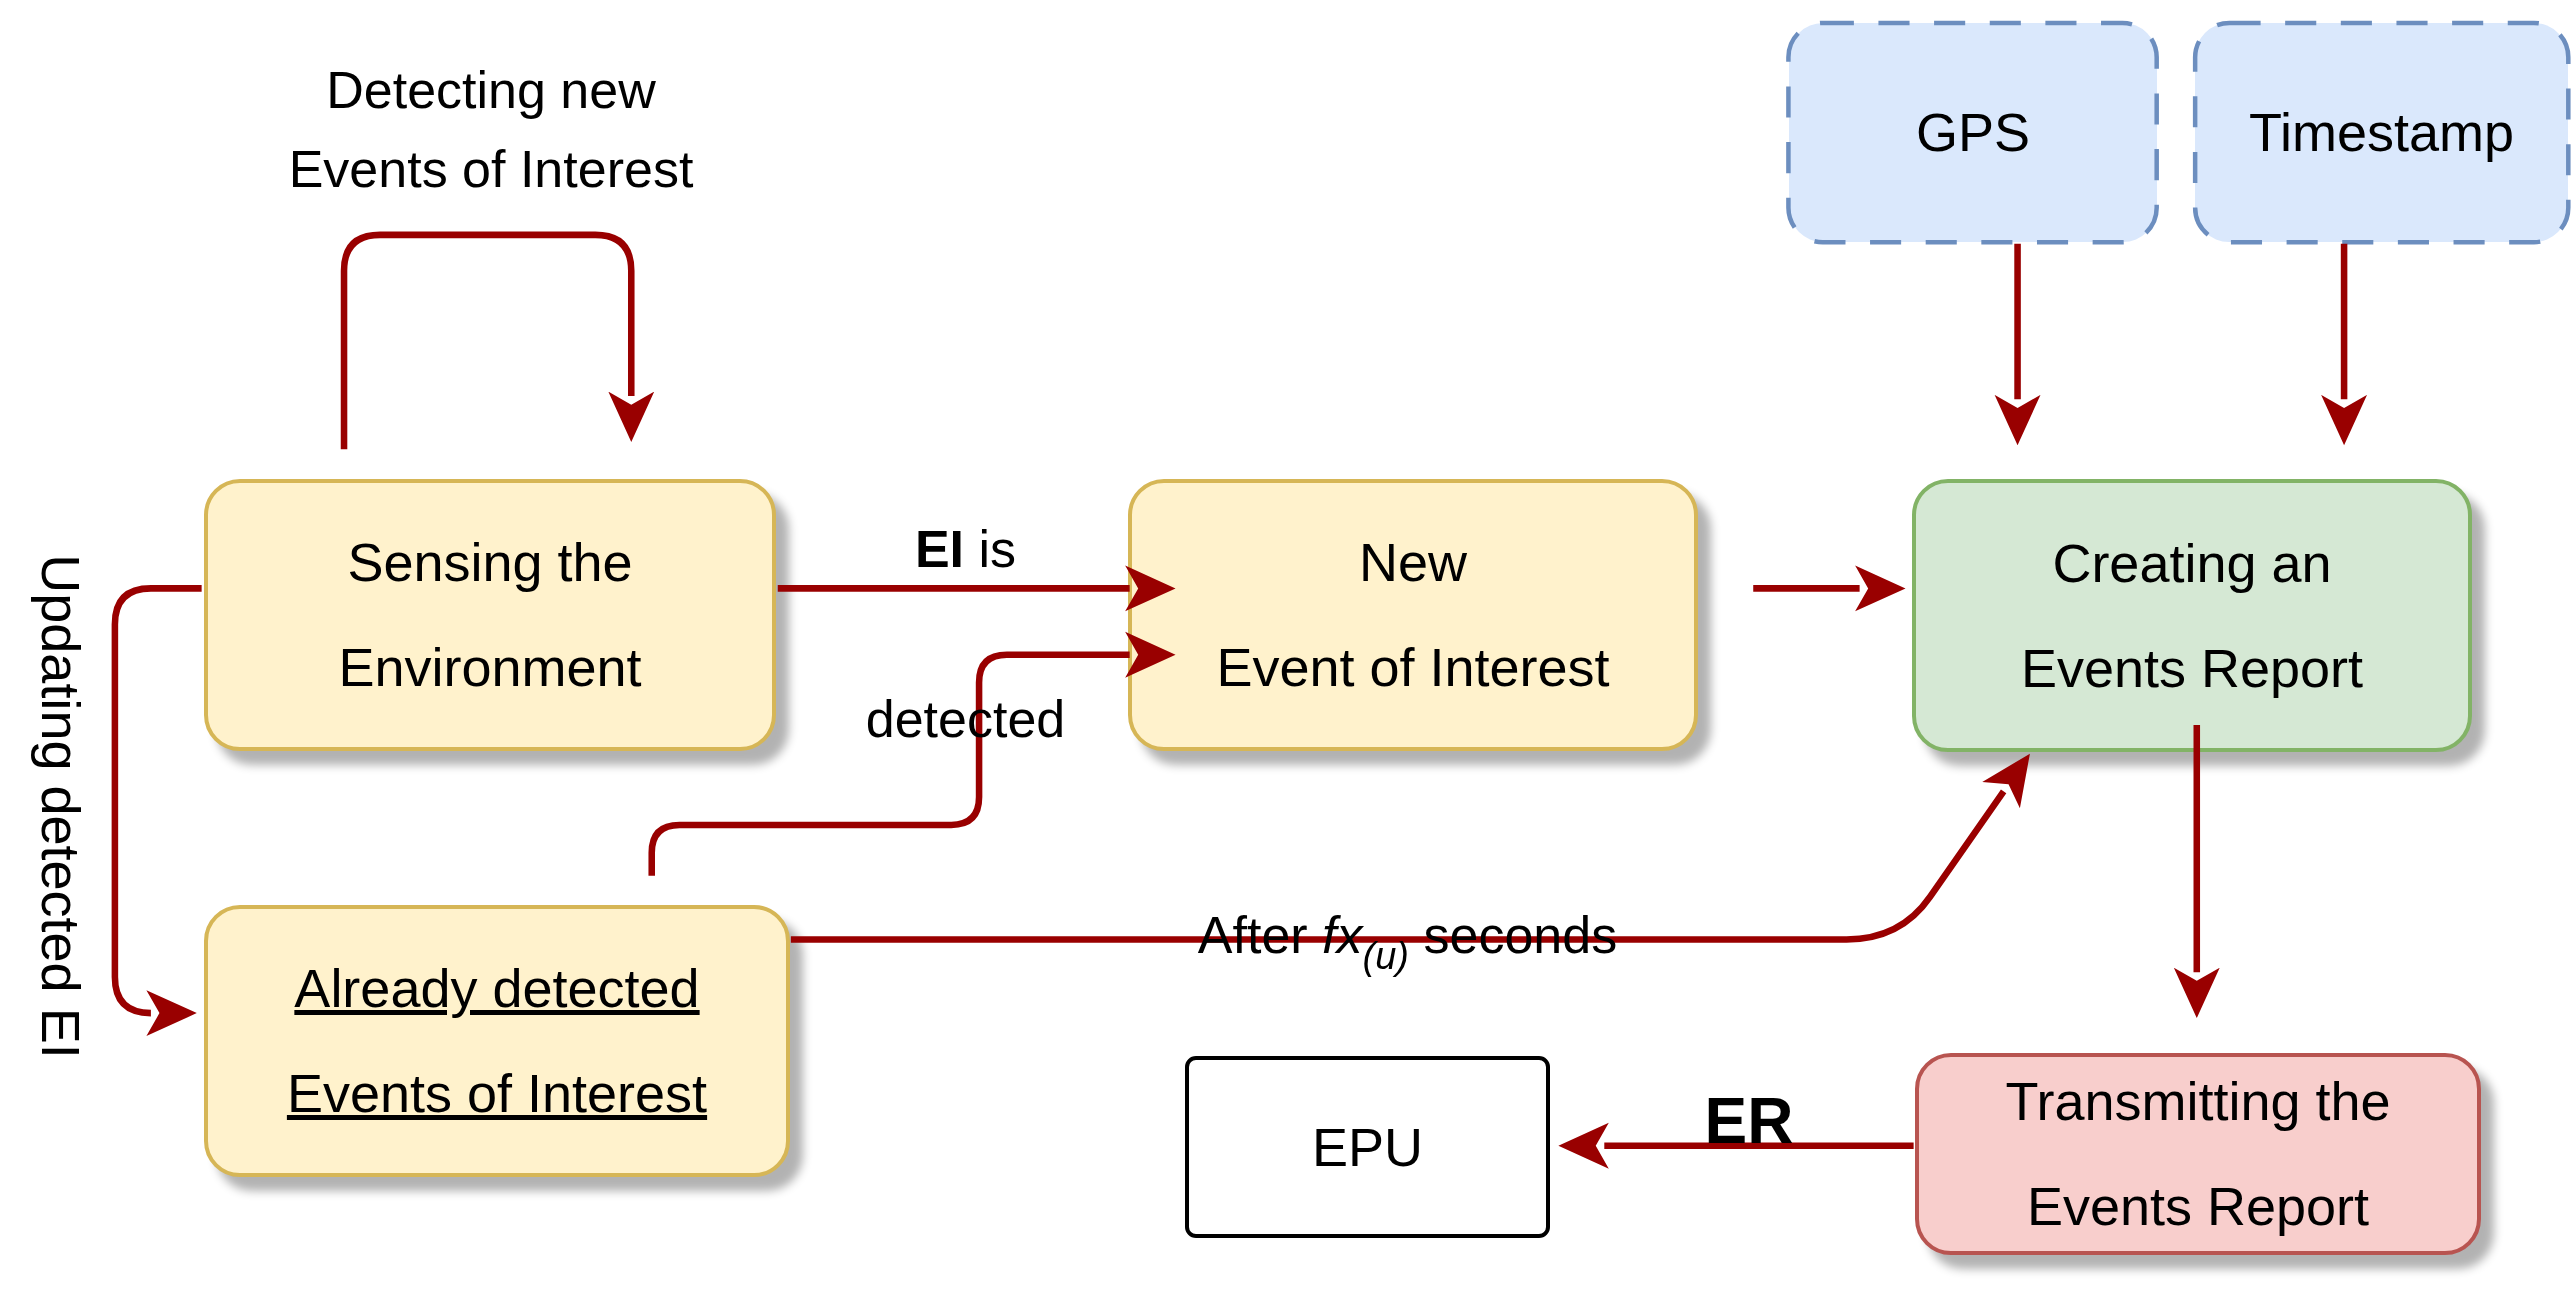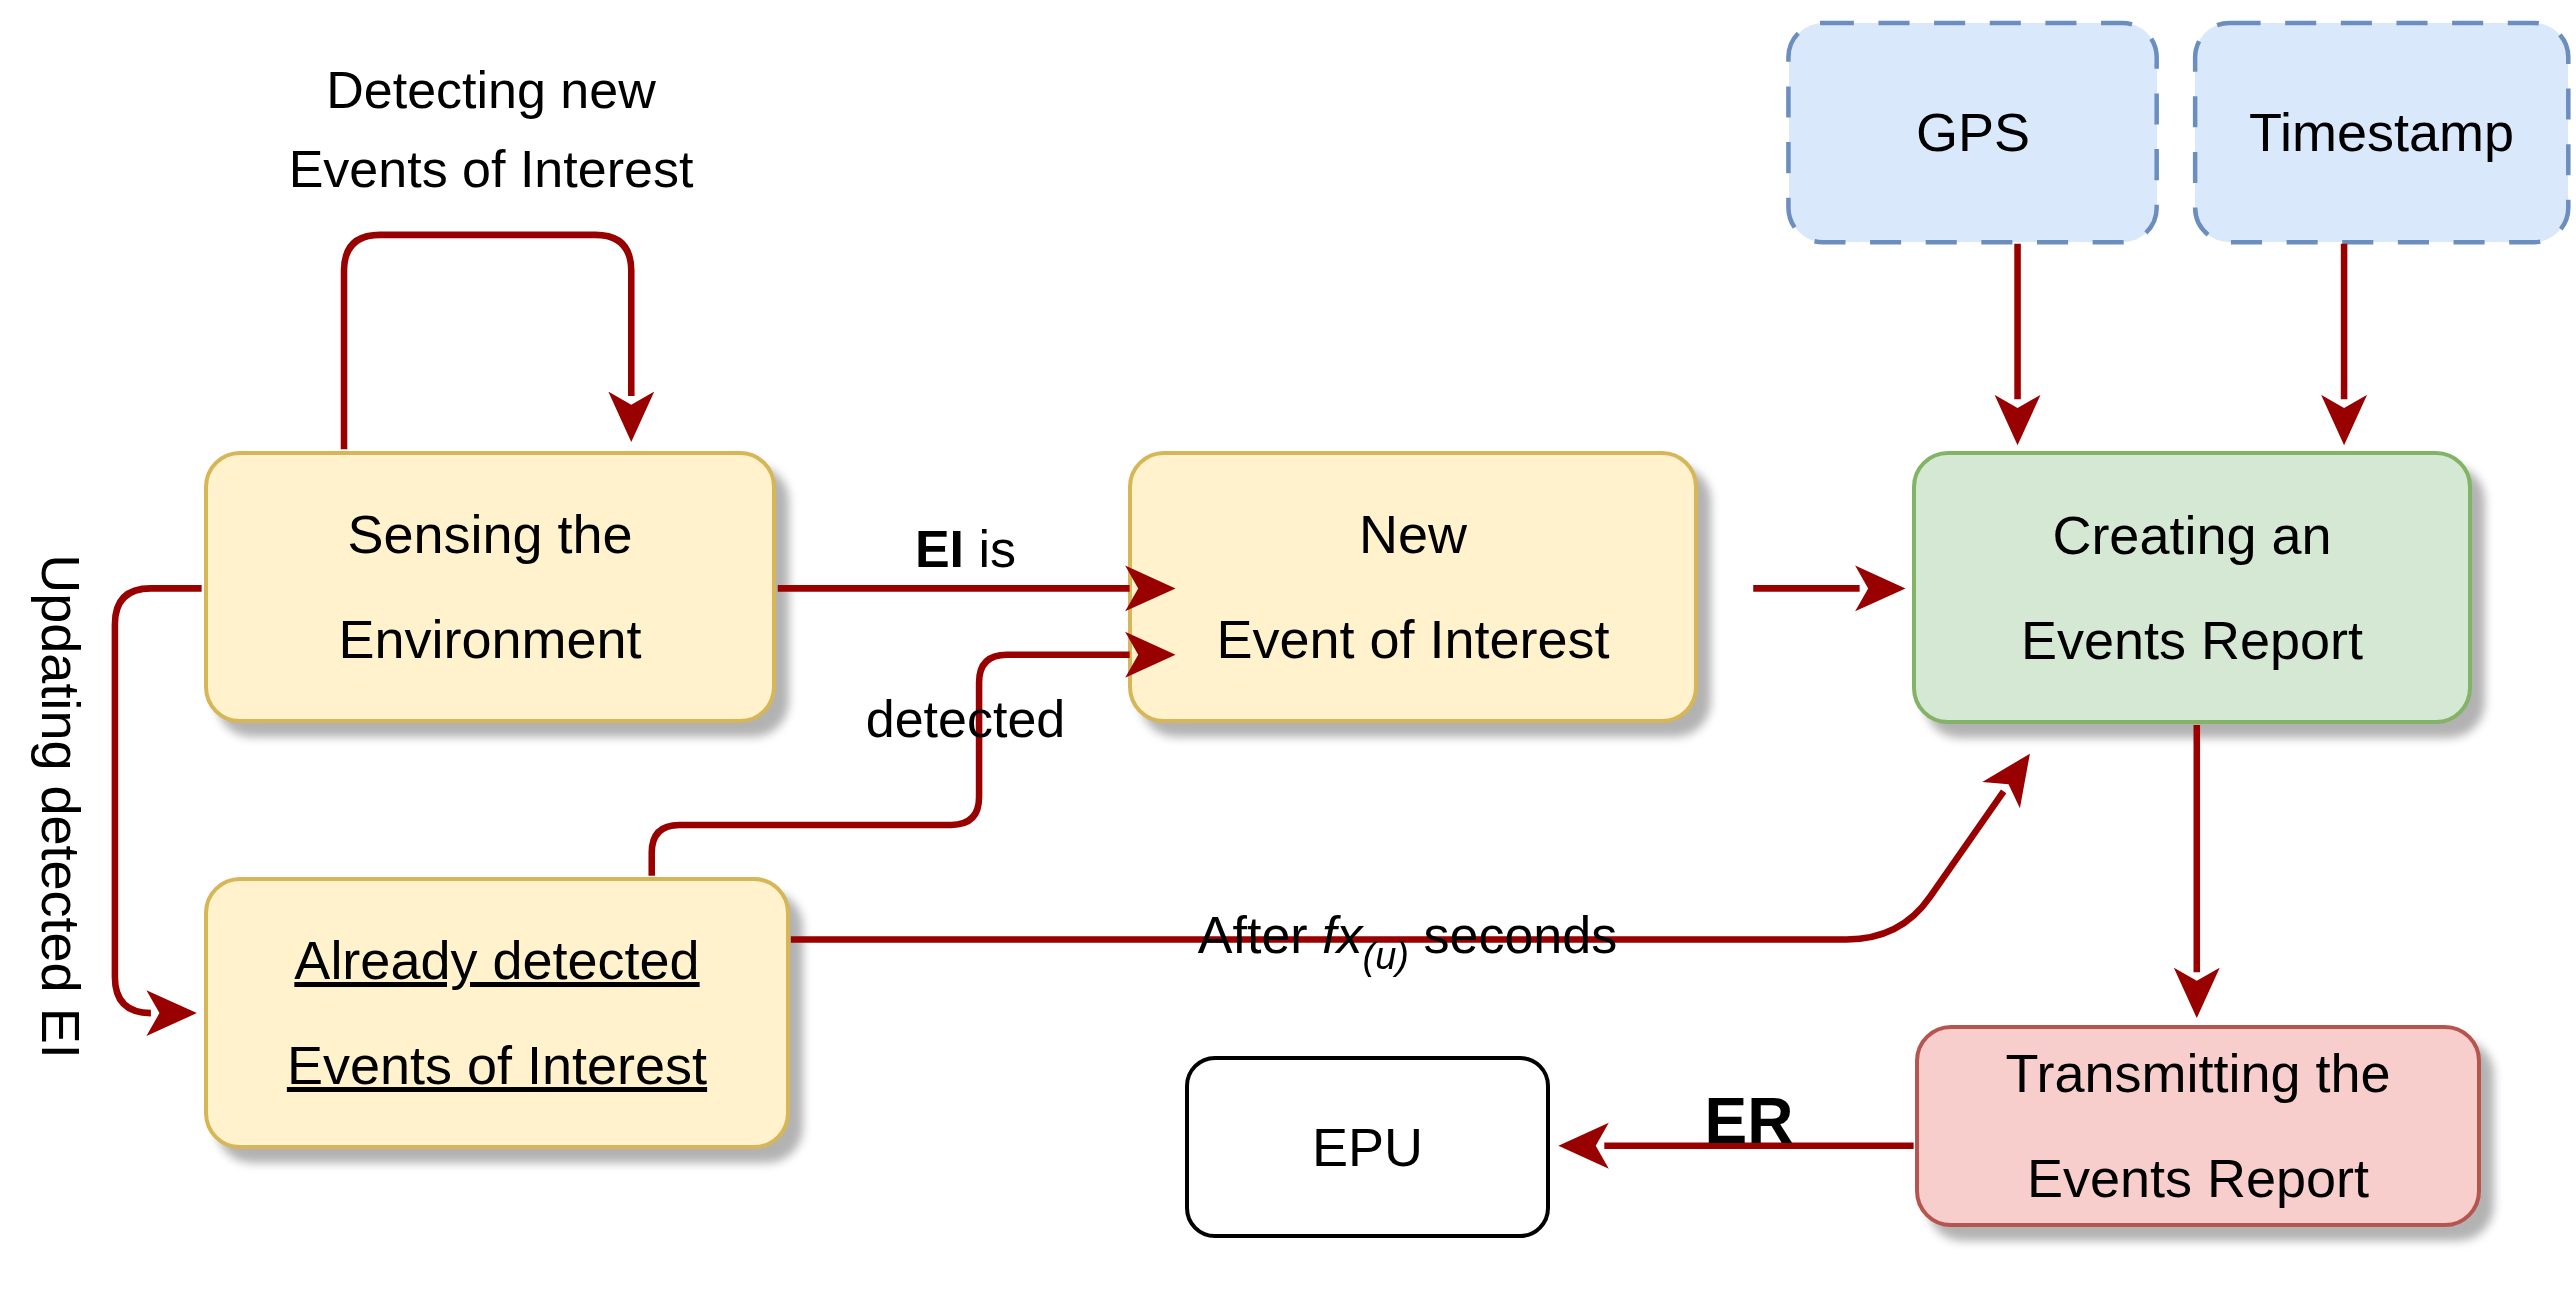--- a/index.html
+++ b/index.html
@@ -2,26 +2,26 @@
 <html style="--bg-color: #FFFFFF; --text-color: #000000; --arrow-color: #990000; --yellow-fill: #FFF2CC; --yellow-stroke: #D6B656; --green-fill: #D5E8D4; --green-stroke: #82B366; --blue-fill: #DAE8FC; --blue-stroke: #6C8EBF; --red-fill: #F8CECC; --red-stroke: #B85450; --plain-fill: #FFFFFF; --plain-stroke: #000000;font-size:13px"><head>
 <meta charset="utf-8">
 <style>
   html,body{margin:0;padding:0;background:var(--bg-color,#fff);}
   body{width:2576px;height:1311px;position:relative;overflow:hidden;
        font-family:"Liberation Sans","DejaVu Sans",sans-serif;color:var(--text-color,#000);}
   #canvas{position:absolute;left:0;top:0;width:2576px;height:1311px;}
 
   .node{position:absolute;display:flex;align-items:center;justify-content:center;
         text-align:center;border-radius:36px;box-sizing:border-box;z-index:1;}
-  .shadow{box-shadow:12.3px 14px 9.8px rgba(0,0,0,0.30);}
+  .shadow{box-shadow:12.3px 14px 9.8px rgba(0,0,0,0.30);margin-top:28px;}
   .yellow{background:var(--yellow-fill,#FFF2CC);border:4.1px solid var(--yellow-stroke,#D6B656);}
   .green {background:var(--green-fill,#D5E8D4);border:4.1px solid var(--green-stroke,#82B366);}
   .red   {background:var(--red-fill,#F8CECC);border:4.9px solid var(--red-stroke,#B85450);}
   .blue  {background:var(--blue-fill,#DAE8FC);border:none;border-radius:34px;}
-  .plain {background:var(--plain-fill,#FFFFFF);border:4.9px solid var(--plain-stroke,#000000);border-radius:30px;}
+  .plain {background:var(--plain-fill,#FFFFFF);border:4.9px solid var(--plain-stroke,#000000);border-radius:11px;}
 
   .label{font-size:54px;line-height:105px;white-space:pre-line;}
 
   .edge-label{position:absolute;z-index:3;text-align:center;font-size:52px;white-space:pre-line;}
   .lbl-detecting{line-height:79px;}
   .lbl-ei{line-height:85px;}
   .bold{font-weight:bold;}
   .it{font-style:italic;}
   .sub{font-style:italic;font-size:38px;vertical-align:-15.6px;}
   .rot90{transform:rotate(90deg);}

